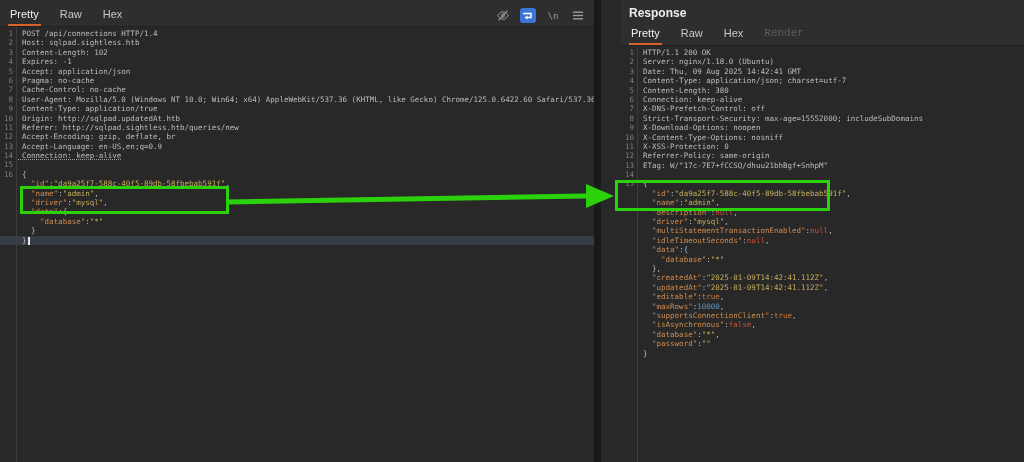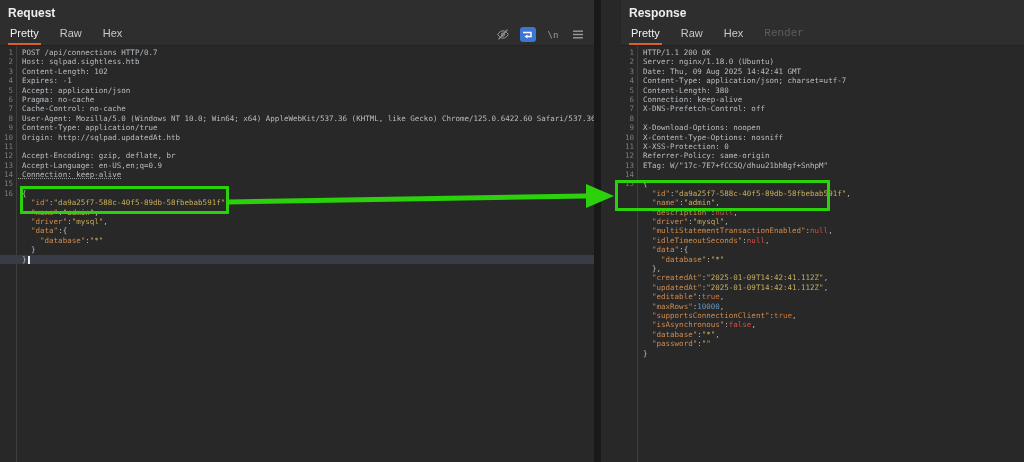--- a/index.html
+++ b/index.html
@@ -36,21 +36,20 @@
   .caret{display:inline-block;width:2px;height:8px;background:#ececec;vertical-align:middle;margin-left:1px;}
   .annotation{position:absolute;left:0;top:0;width:1024px;height:462px;pointer-events:none;z-index:10;}
 </style>
 </head>
 <body>
 
 <div class="workspace">
 
   <div class="panel left">
     <div class="panel-header">
-      <div class="panel-title">Request</div>
       <div class="tab-row">
         <span id="req-tabs" style="display:flex;">
             <span class="tab active">Pretty</span>
             <span class="tab">Raw</span>
             <span class="tab">Hex</span>
           </span>
         <span class="toolbar">
           <span class="tb-icon">
             <svg width="14" height="13" viewBox="0 0 16 16">
               <path d="M1.5 8 C3.5 4.8 5.5 3.5 8 3.5 C10.5 3.5 12.5 4.8 14.5 8 C12.5 11.2 10.5 12.5 8 12.5 C5.5 12.5 3.5 11.2 1.5 8 Z" fill="none" stroke="#9a9a9a" stroke-width="1.2"></path>
@@ -73,31 +72,31 @@
               <rect x="0" y="3.8" width="10" height="1.4" fill="#9a9a9a"></rect>
               <rect x="0" y="7.1" width="10" height="1.4" fill="#9a9a9a"></rect>
             </svg>
           </span>
         </span>
       </div>
     </div>
     <div class="editor">
       <div class="gutter-rule"></div>
       <div id="req-lines">
-          <div class="code-line"><span class="gutter">1</span><span class="content"><span class="t">POST /api/connections HTTP/0.7</span></span></div>
+          <div class="code-line"><span class="gutter">1</span><span class="content"><span class="t">POST /api/connections HTTP/1.4</span></span></div>
           <div class="code-line"><span class="gutter">2</span><span class="content"><span class="t">Host: sqlpad.sightless.htb</span></span></div>
           <div class="code-line"><span class="gutter">3</span><span class="content"><span class="t">Content-Length: 102</span></span></div>
           <div class="code-line"><span class="gutter">4</span><span class="content"><span class="t">Expires: -1</span></span></div>
           <div class="code-line"><span class="gutter">5</span><span class="content"><span class="t">Accept: application/json</span></span></div>
           <div class="code-line"><span class="gutter">6</span><span class="content"><span class="t">Pragma: no-cache</span></span></div>
           <div class="code-line"><span class="gutter">7</span><span class="content"><span class="t">Cache-Control: no-cache</span></span></div>
           <div class="code-line"><span class="gutter">8</span><span class="content"><span class="t">User-Agent: Mozilla/5.0 (Windows NT 10.0; Win64; x64) AppleWebKit/537.36 (KHTML, like Gecko) Chrome/125.0.6422.60 Safari/537.36</span></span></div>
           <div class="code-line"><span class="gutter">9</span><span class="content"><span class="t">Content-Type: application/true</span></span></div>
           <div class="code-line"><span class="gutter">10</span><span class="content"><span class="t">Origin: http://sqlpad.updatedAt.htb</span></span></div>
-          <div class="code-line"><span class="gutter">11</span></div>
+          <div class="code-line"><span class="gutter">11</span><span class="content"><span class="t">Referer: http://sqlpad.sightless.htb/queries/new</span></span></div>
           <div class="code-line"><span class="gutter">12</span><span class="content"><span class="t">Accept-Encoding: gzip, deflate, br</span></span></div>
           <div class="code-line"><span class="gutter">13</span><span class="content"><span class="t">Accept-Language: en-US,en;q=0.9</span></span></div>
           <div class="code-line"><span class="gutter">14</span><span class="content dotted"><span class="t">Connection: keep-alive</span></span></div>
           <div class="code-line"><span class="gutter">15</span><span class="content"></span></div>
           <div class="code-line"><span class="gutter">16</span><span class="content"><span class="p">{</span></span></div>
           <div class="code-line"><span class="gutter"></span><span class="content"><span class="p">  </span><span class="k">"id"</span><span class="p">:</span><span class="s">"da9a25f7-588c-40f5-89db-58fbebab591f"</span><span class="p">,</span></span></div>
           <div class="code-line"><span class="gutter"></span><span class="content"><span class="p">  </span><span class="k">"name"</span><span class="p">:</span><span class="s">"admin"</span><span class="p">,</span></span></div>
           <div class="code-line"><span class="gutter"></span><span class="content"><span class="p">  </span><span class="k">"driver"</span><span class="p">:</span><span class="s">"mysql"</span><span class="p">,</span></span></div>
           <div class="code-line"><span class="gutter"></span><span class="content"><span class="p">  </span><span class="k">"data"</span><span class="p">:{</span></span></div>
           <div class="code-line"><span class="gutter"></span><span class="content"><span class="p">    </span><span class="k">"database"</span><span class="p">:</span><span class="s">"*"</span></span></div>
@@ -124,21 +123,21 @@
     <div class="editor">
       <div class="gutter-rule"></div>
       <div id="res-lines">
           <div class="code-line"><span class="gutter">1</span><span class="content"><span class="t">HTTP/1.1 200 OK</span></span></div>
           <div class="code-line"><span class="gutter">2</span><span class="content"><span class="t">Server: nginx/1.18.0 (Ubuntu)</span></span></div>
           <div class="code-line"><span class="gutter">3</span><span class="content"><span class="t">Date: Thu, 09 Aug 2025 14:42:41 GMT</span></span></div>
           <div class="code-line"><span class="gutter">4</span><span class="content"><span class="t">Content-Type: application/json; charset=utf-7</span></span></div>
           <div class="code-line"><span class="gutter">5</span><span class="content"><span class="t">Content-Length: 380</span></span></div>
           <div class="code-line"><span class="gutter">6</span><span class="content"><span class="t">Connection: keep-alive</span></span></div>
           <div class="code-line"><span class="gutter">7</span><span class="content"><span class="t">X-DNS-Prefetch-Control: off</span></span></div>
-          <div class="code-line"><span class="gutter">8</span></div>
+          <div class="code-line"><span class="gutter">8</span><span class="content"><span class="t">Strict-Transport-Security: max-age=15552000; includeSubDomains</span></span></div>
           <div class="code-line"><span class="gutter">9</span><span class="content"><span class="t">X-Download-Options: noopen</span></span></div>
           <div class="code-line"><span class="gutter">10</span><span class="content"><span class="t">X-Content-Type-Options: nosniff</span></span></div>
           <div class="code-line"><span class="gutter">11</span><span class="content"><span class="t">X-XSS-Protection: 0</span></span></div>
           <div class="code-line"><span class="gutter">12</span><span class="content"><span class="t">Referrer-Policy: same-origin</span></span></div>
           <div class="code-line"><span class="gutter">13</span><span class="content"><span class="t">ETag: W/"17c-7E7+fCCSQ/dhuu21bhBgf+SnhpM"</span></span></div>
           <div class="code-line"><span class="gutter">14</span><span class="content"></span></div>
           <div class="code-line"><span class="gutter">15</span><span class="content"><span class="p">{</span></span></div>
           <div class="code-line"><span class="gutter"></span><span class="content"><span class="p">  </span><span class="k">"id"</span><span class="p">:</span><span class="s">"da9a25f7-588c-40f5-89db-58fbebab591f"</span><span class="p">,</span></span></div>
           <div class="code-line"><span class="gutter"></span><span class="content"><span class="p">  </span><span class="k">"name"</span><span class="p">:</span><span class="s">"admin"</span><span class="p">,</span></span></div>
           <div class="code-line"><span class="gutter"></span><span class="content"><span class="p">  </span><span class="k">"description"</span><span class="p">:</span><span class="x">null</span><span class="p">,</span></span></div>

